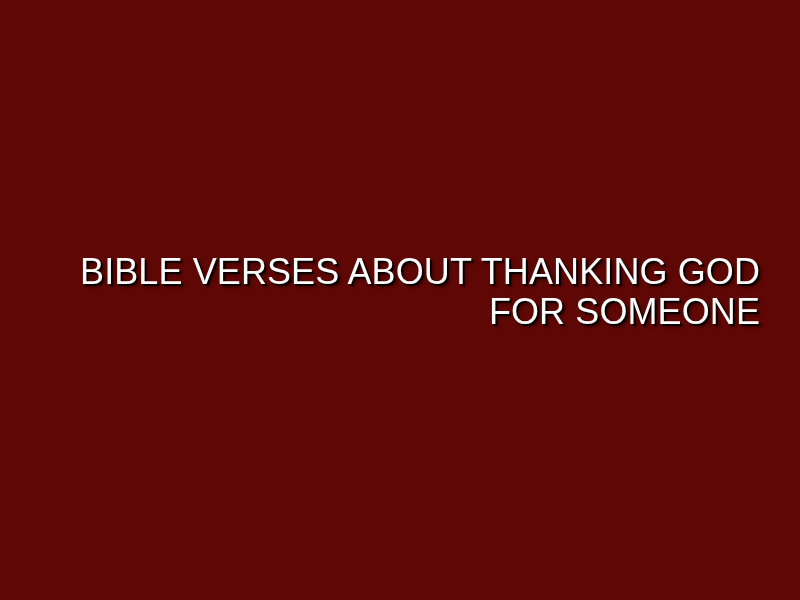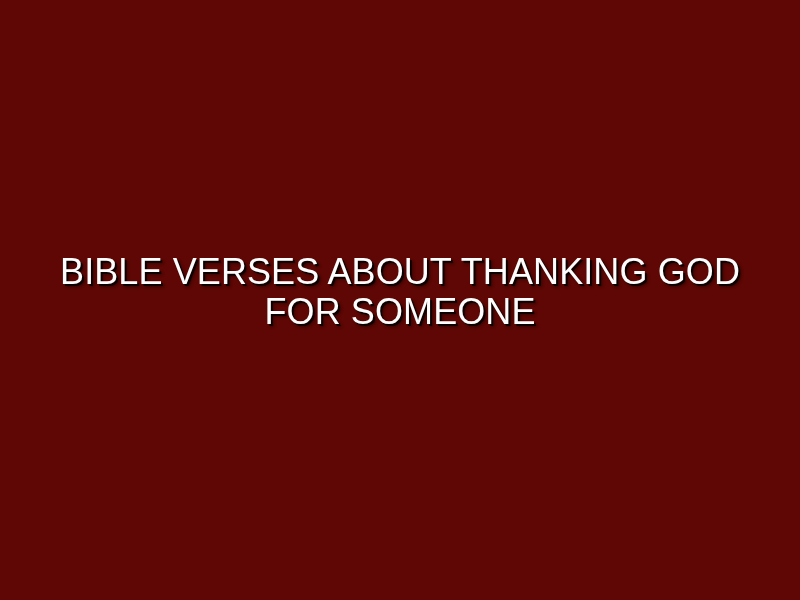--- a/index.html
+++ b/index.html
@@ -28,23 +28,23 @@
     justify-content: center;
     overflow: hidden;
   }
 
   
   .title-block {
     position: absolute;
     left: 0;
     right: 0;
     top: 252px;            
-    padding: 0 32px;
+    padding: 0 40px;
     box-sizing: border-box;
-    text-align: center;
+    text-align: right;
   }
 
   .overlay-title {
     margin: 0;
     font-family: "Liberation Sans", sans-serif;
     font-size: 36px;
     line-height: 40px;
     font-weight: 400;
     letter-spacing: 0.1px;
     text-transform: uppercase;

